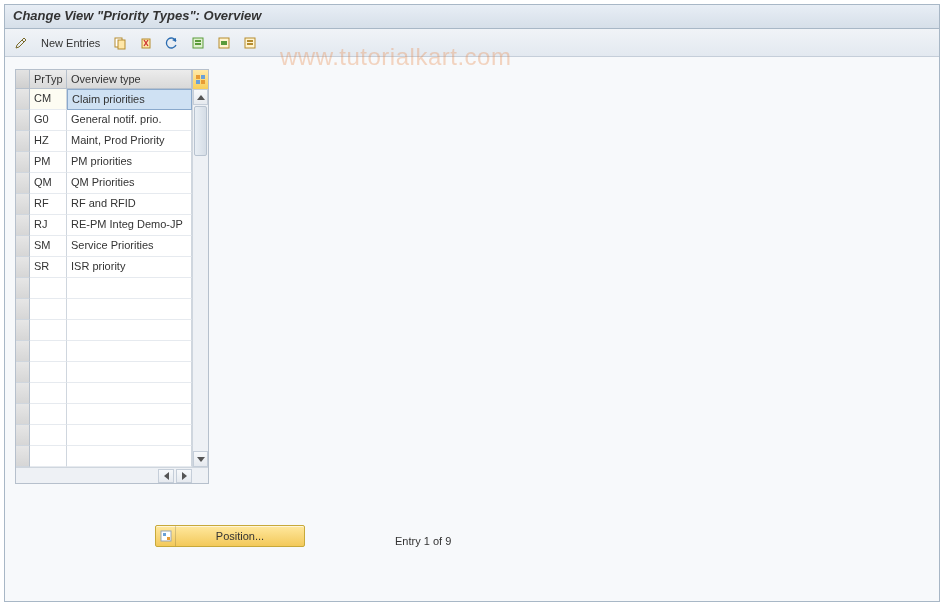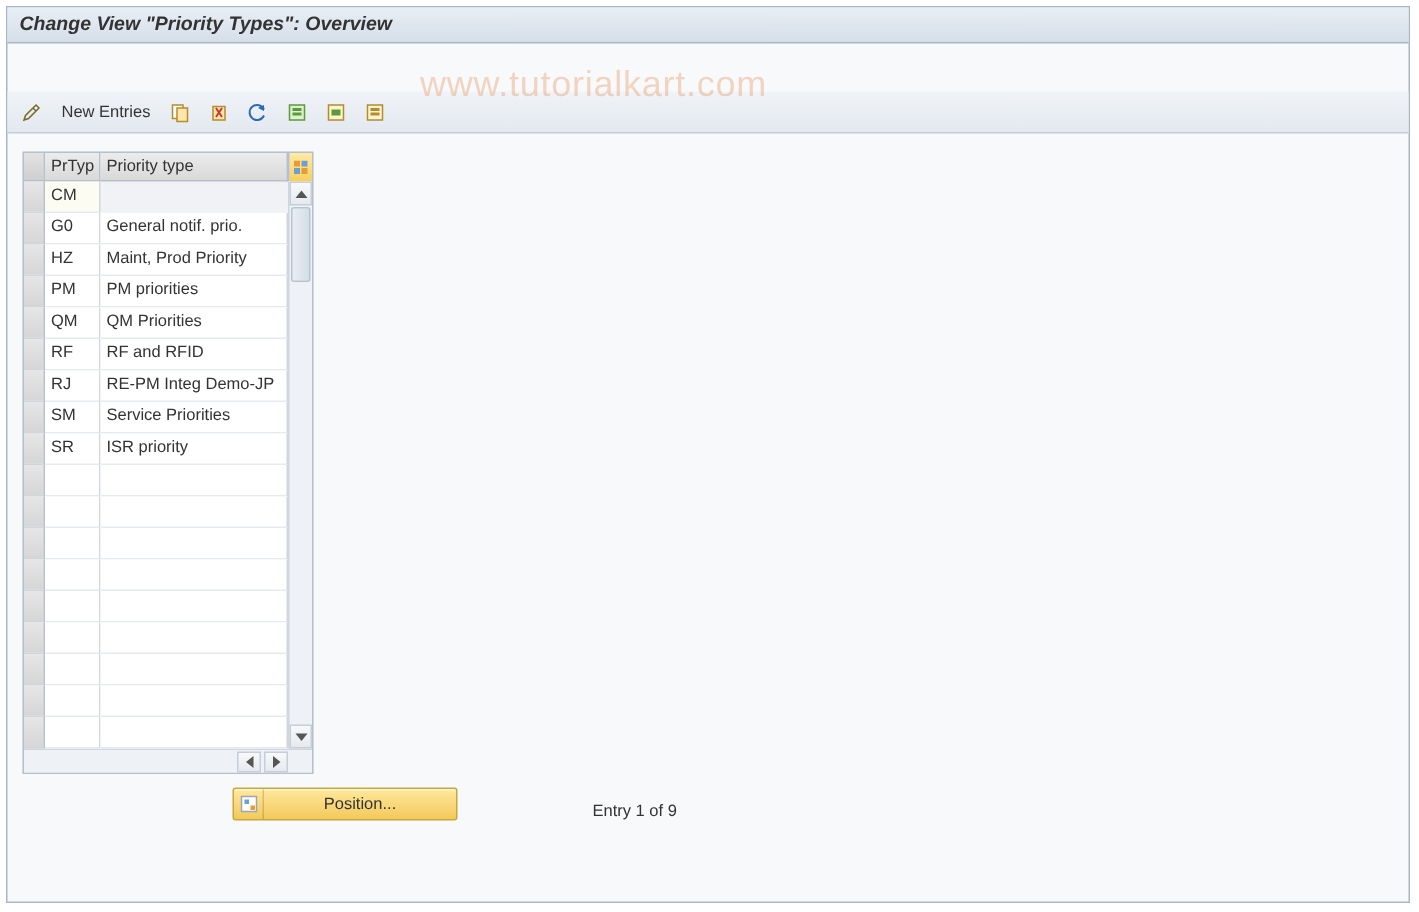--- a/index.html
+++ b/index.html
@@ -14,21 +14,20 @@
     .header-title { font-size: 13px; font-weight: bold; font-style: italic; color: #333; }
     
     .toolbar { 
       background: linear-gradient(to bottom, #f0f3f7, #e3e9f0); 
       border-bottom: 1px solid #c5ced9; 
       padding: 3px 6px; 
       display: flex; 
       align-items: center; 
       gap: 6px; 
       height: 28px;
-      margin-top: 32px;
     }
     .tb-btn { 
       display: inline-flex; 
       align-items: center; 
       justify-content: center; 
       width: 20px; 
       height: 20px; 
       cursor: pointer; 
       border: 1px solid transparent; 
       border-radius: 2px;
@@ -219,34 +218,35 @@
     </span>
   </div>
 
   <div class="watermark">www.tutorialkart.com</div>
 
   <div class="content">
     <div class="grid-wrap">
       <div class="grid-head">
         <div class="gh-cell gh-sel"></div>
         <div class="gh-cell gh-code">PrTyp</div>
-        <div class="gh-cell gh-name">Priority type</div>
+        <div class="gh-cell gh-name">Overview type</div>
         <div class="gh-opt">
           <svg width="10" height="10">
               <rect x="0" y="0" width="4" height="4" fill="#e79b34"></rect>
               <rect x="5" y="0" width="4" height="4" fill="#6aa0d8"></rect>
               <rect x="0" y="5" width="4" height="4" fill="#6aa0d8"></rect>
               <rect x="5" y="5" width="4" height="4" fill="#e79b34"></rect>
             </svg>
         </div>
       </div>
       <div class="grid-body" id="grid-body">
         <div class="g-row row-selected">
             <div class="g-sel"></div>
             <div class="g-code">CM</div>
+            <div class="g-name sel">Claim priorities</div>
             <div style="width: 16px;"></div>
           </div>
           <div class="g-row">
             <div class="g-sel"></div>
             <div class="g-code">G0</div>
             <div class="g-name">General notif. prio.</div>
             <div style="width: 16px;"></div>
           </div>
           <div class="g-row">
             <div class="g-sel"></div>

